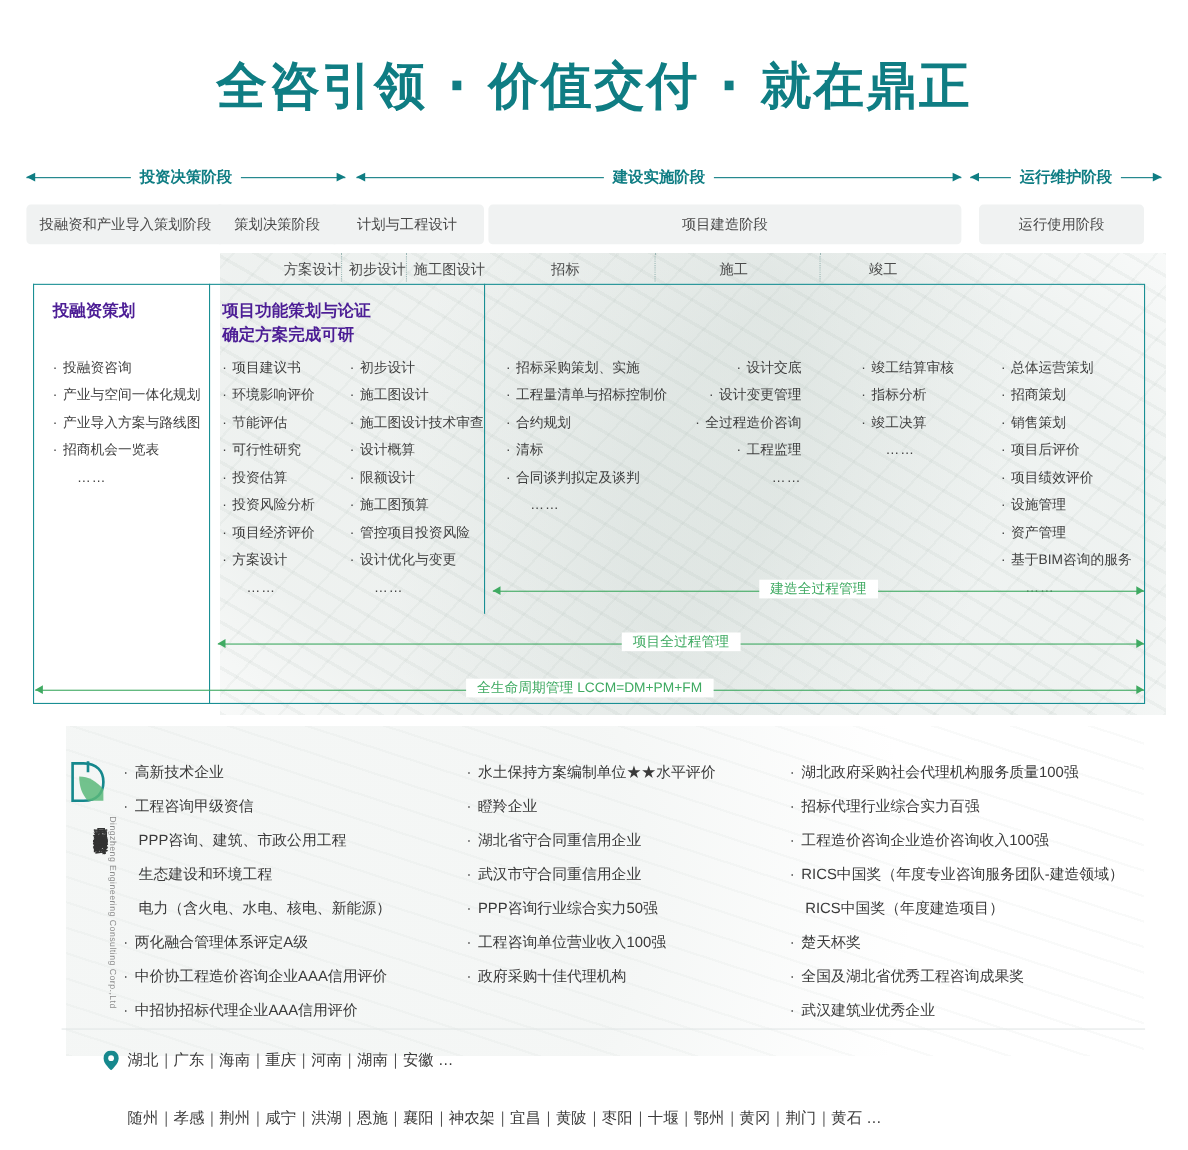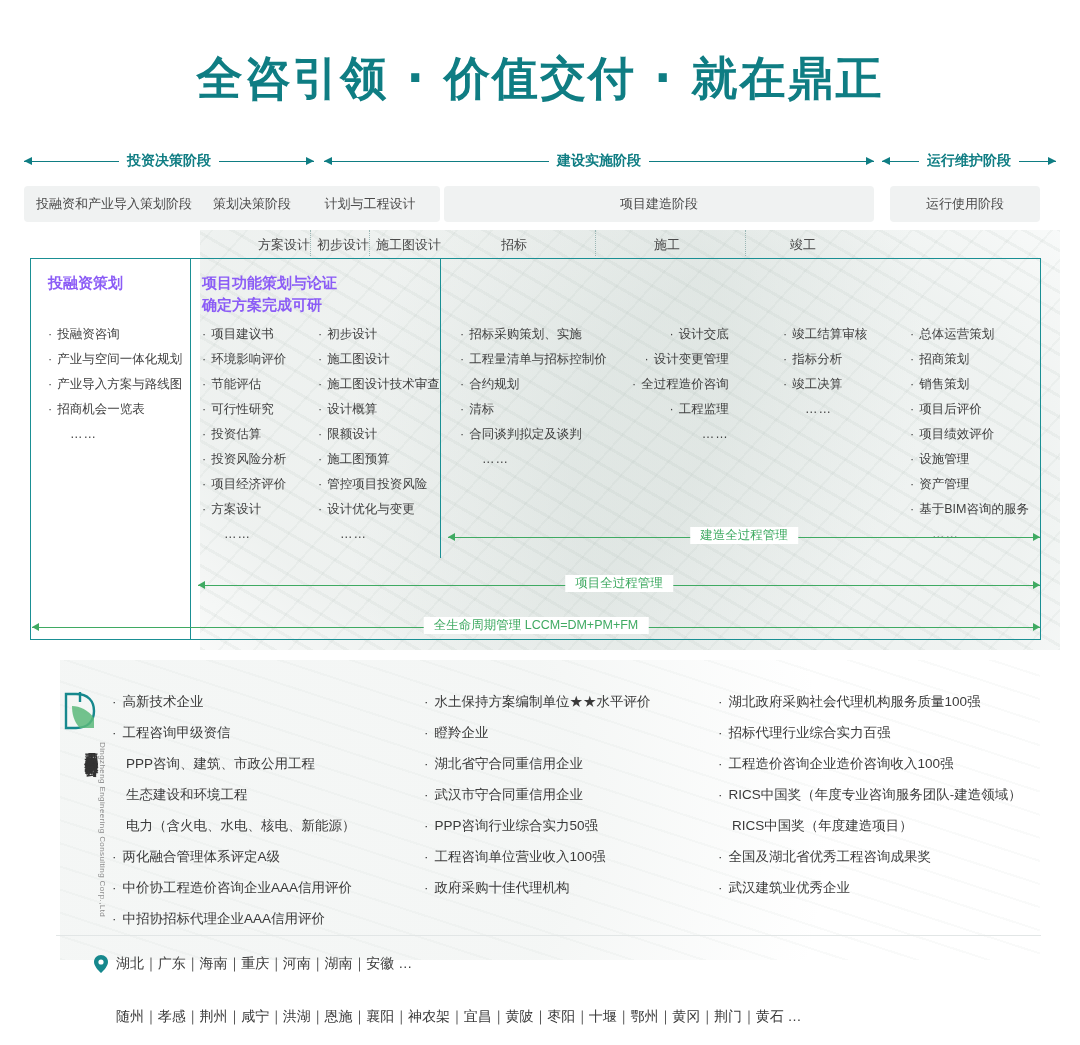--- a/index.html
+++ b/index.html
@@ -91,21 +91,21 @@
   }
   .frame-r {
     position: absolute; left: 1040px; top: 258px; height: 382px; width: 0;
     border-left: 1px solid #1a8f94;
   }
   .vsep {
     position: absolute; width: 0; border-left: 1px solid #1a8f94;
   }
 
   .grp-title {
-    position: absolute; font-size: 15px; font-weight: bold; color: #8b5cf6;
+    position: absolute; font-size: 15px; font-weight: bold; color: #4c1d95;
     white-space: nowrap; line-height: 22px;
   }
 
   .items { position: absolute; font-size: 12.5px; color: #3f3f3f; line-height: 25px; }
   .items li { list-style: none; white-space: nowrap; }
   .items ul { margin: 0; padding: 0; }
   .items li::before { content: "·"; margin-right: 5px; color: #3f3f3f; }
   .items li.ell::before { content: ""; margin-right: 0; }
   .items li.ell { padding-left: 22px; letter-spacing: 1px; }
 
@@ -352,20 +352,21 @@
   </ul>
 </div>
 
 <div class="cred-col" style="left:718px; top:686px;">
   <ul>
     <li class="dot">湖北政府采购社会代理机构服务质量100强</li>
     <li class="dot">招标代理行业综合实力百强</li>
     <li class="dot">工程造价咨询企业造价咨询收入100强</li>
     <li class="dot">RICS中国奖（年度专业咨询服务团队-建造领域）</li>
     <li class="sub">RICS中国奖（年度建造项目）</li>
+    <li class="dot">楚天杯奖</li>
     <li class="dot">全国及湖北省优秀工程咨询成果奖</li>
     <li class="dot">武汉建筑业优秀企业</li>
   </ul>
 </div>
 
 <div class="divider"></div>
 
 <div class="pin">
   <svg width="14" height="18" viewBox="0 0 14 18" aria-hidden="true">
     <path d="M7 0 C3.1 0 0 3.1 0 7 C0 12 7 18 7 18 C7 18 14 12 14 7 C14 3.1 10.9 0 7 0 Z" fill="#16888d"></path>

